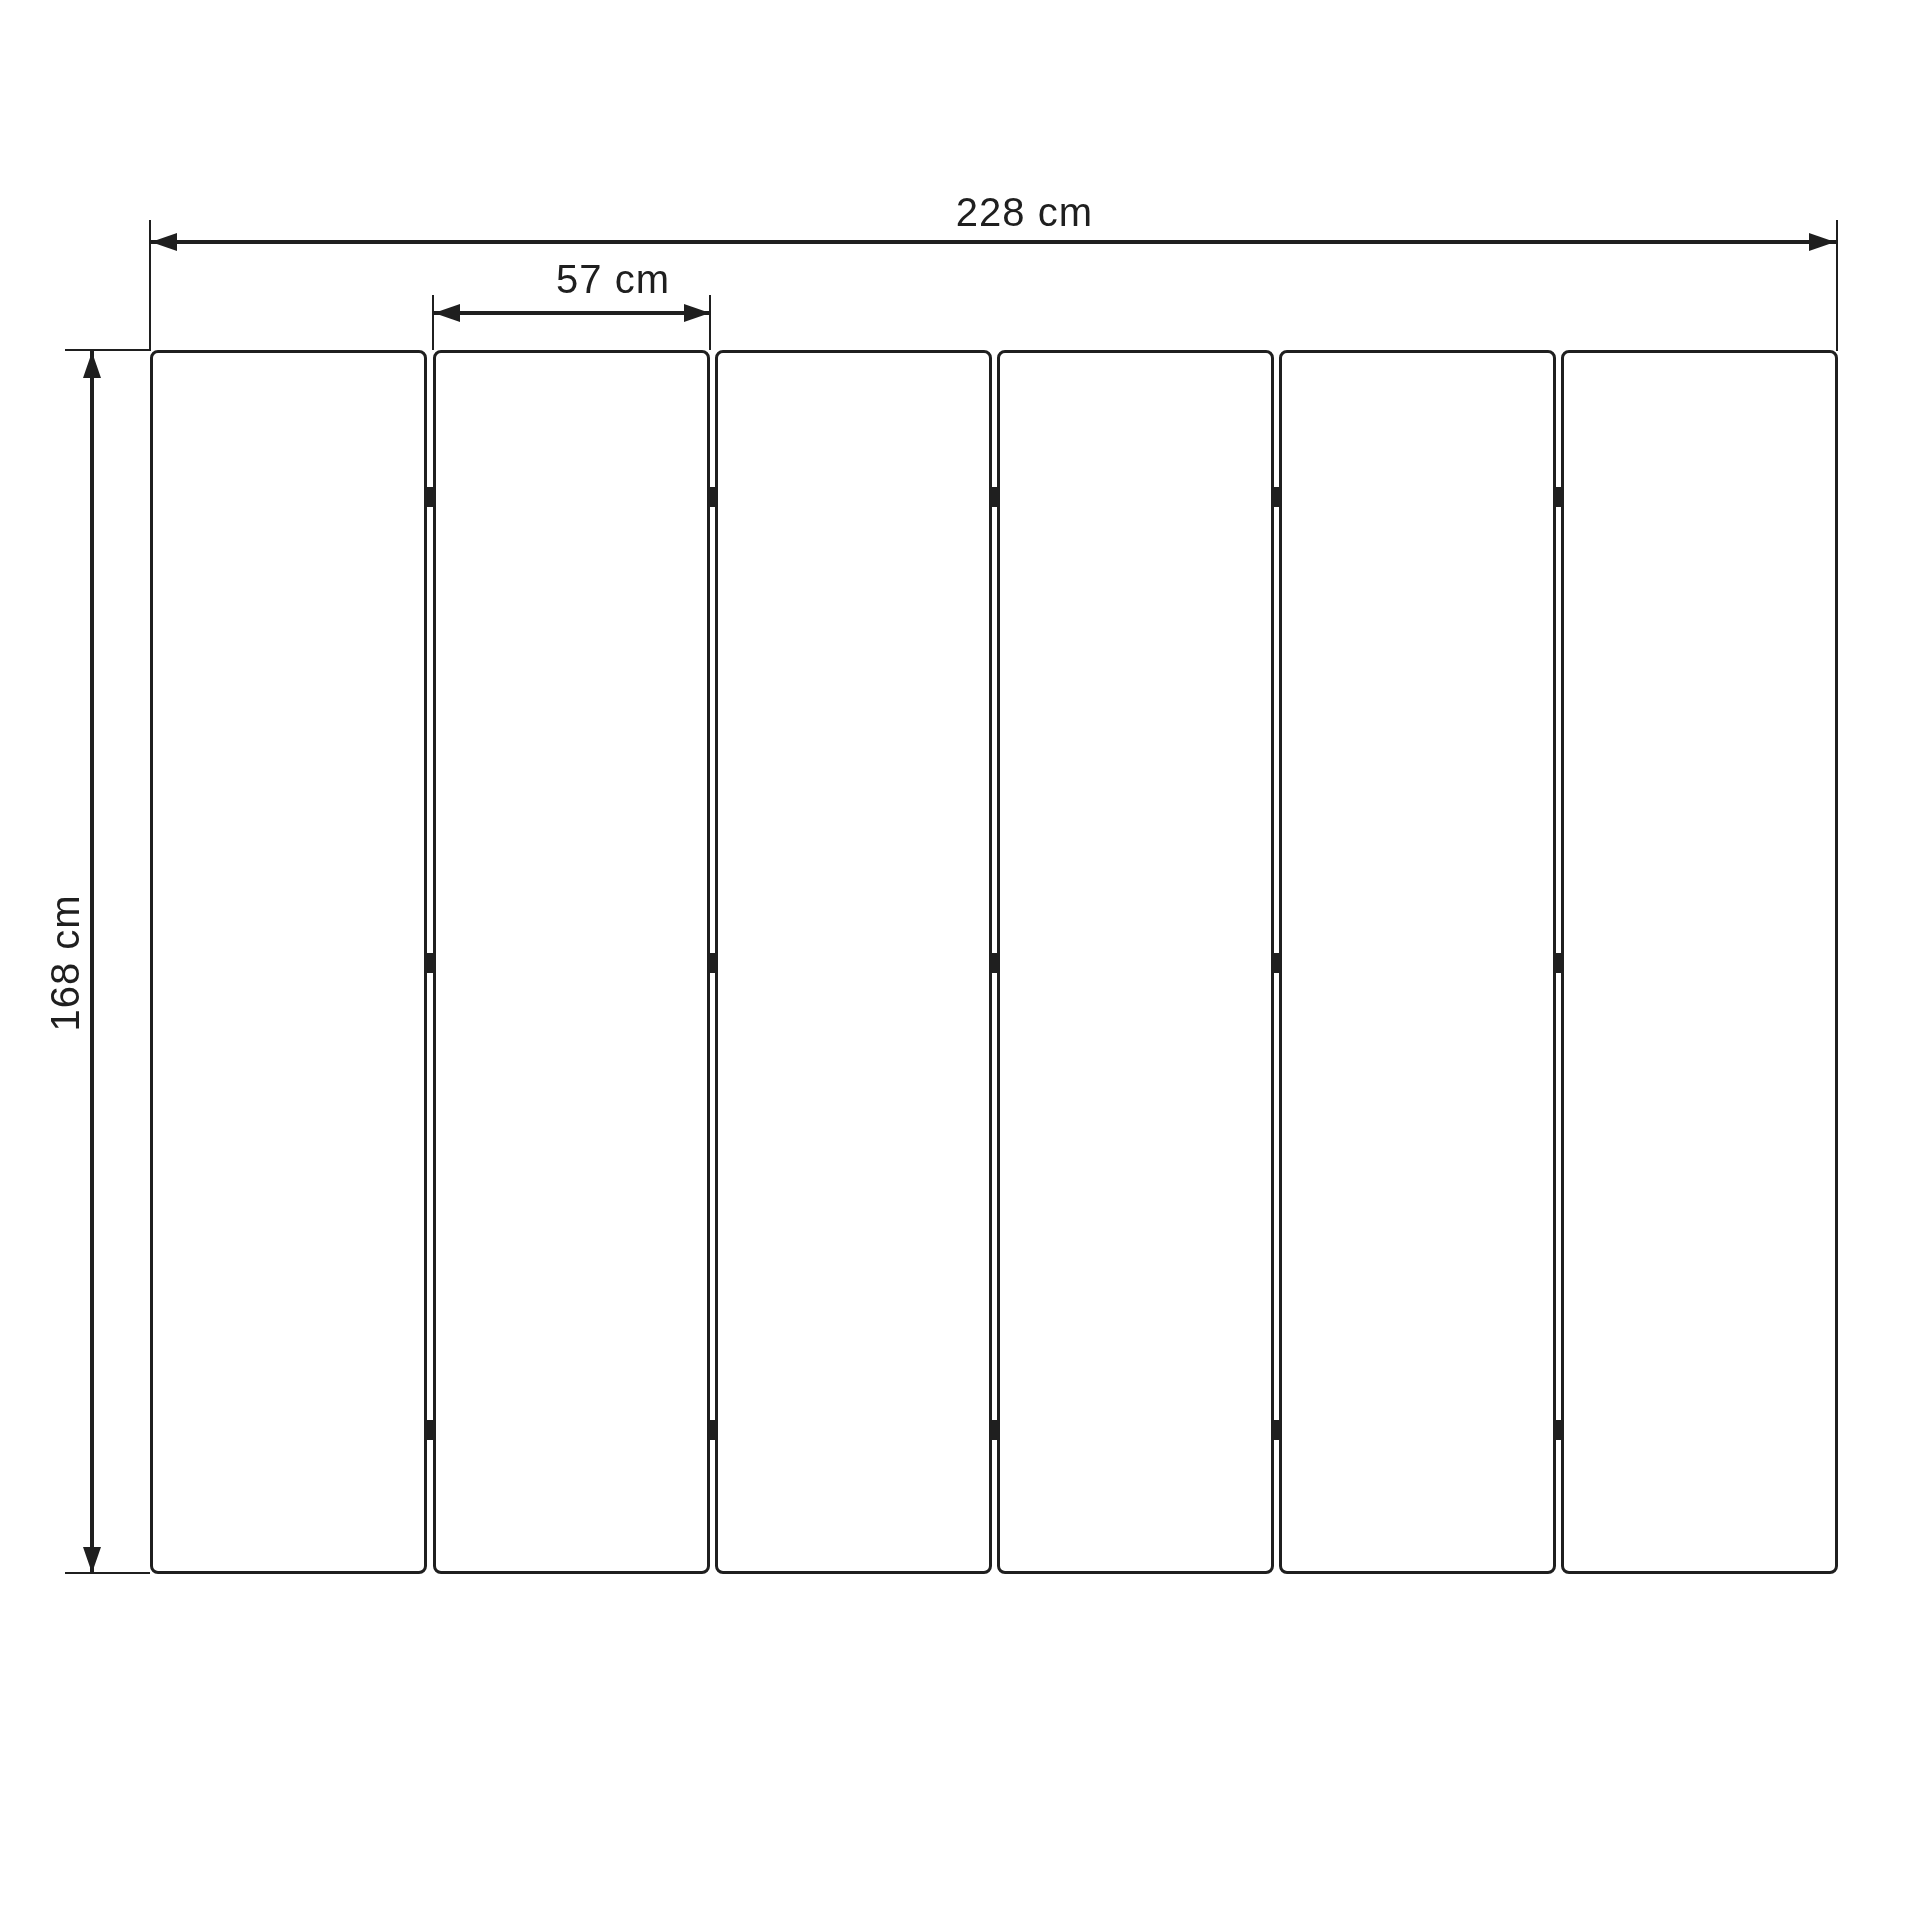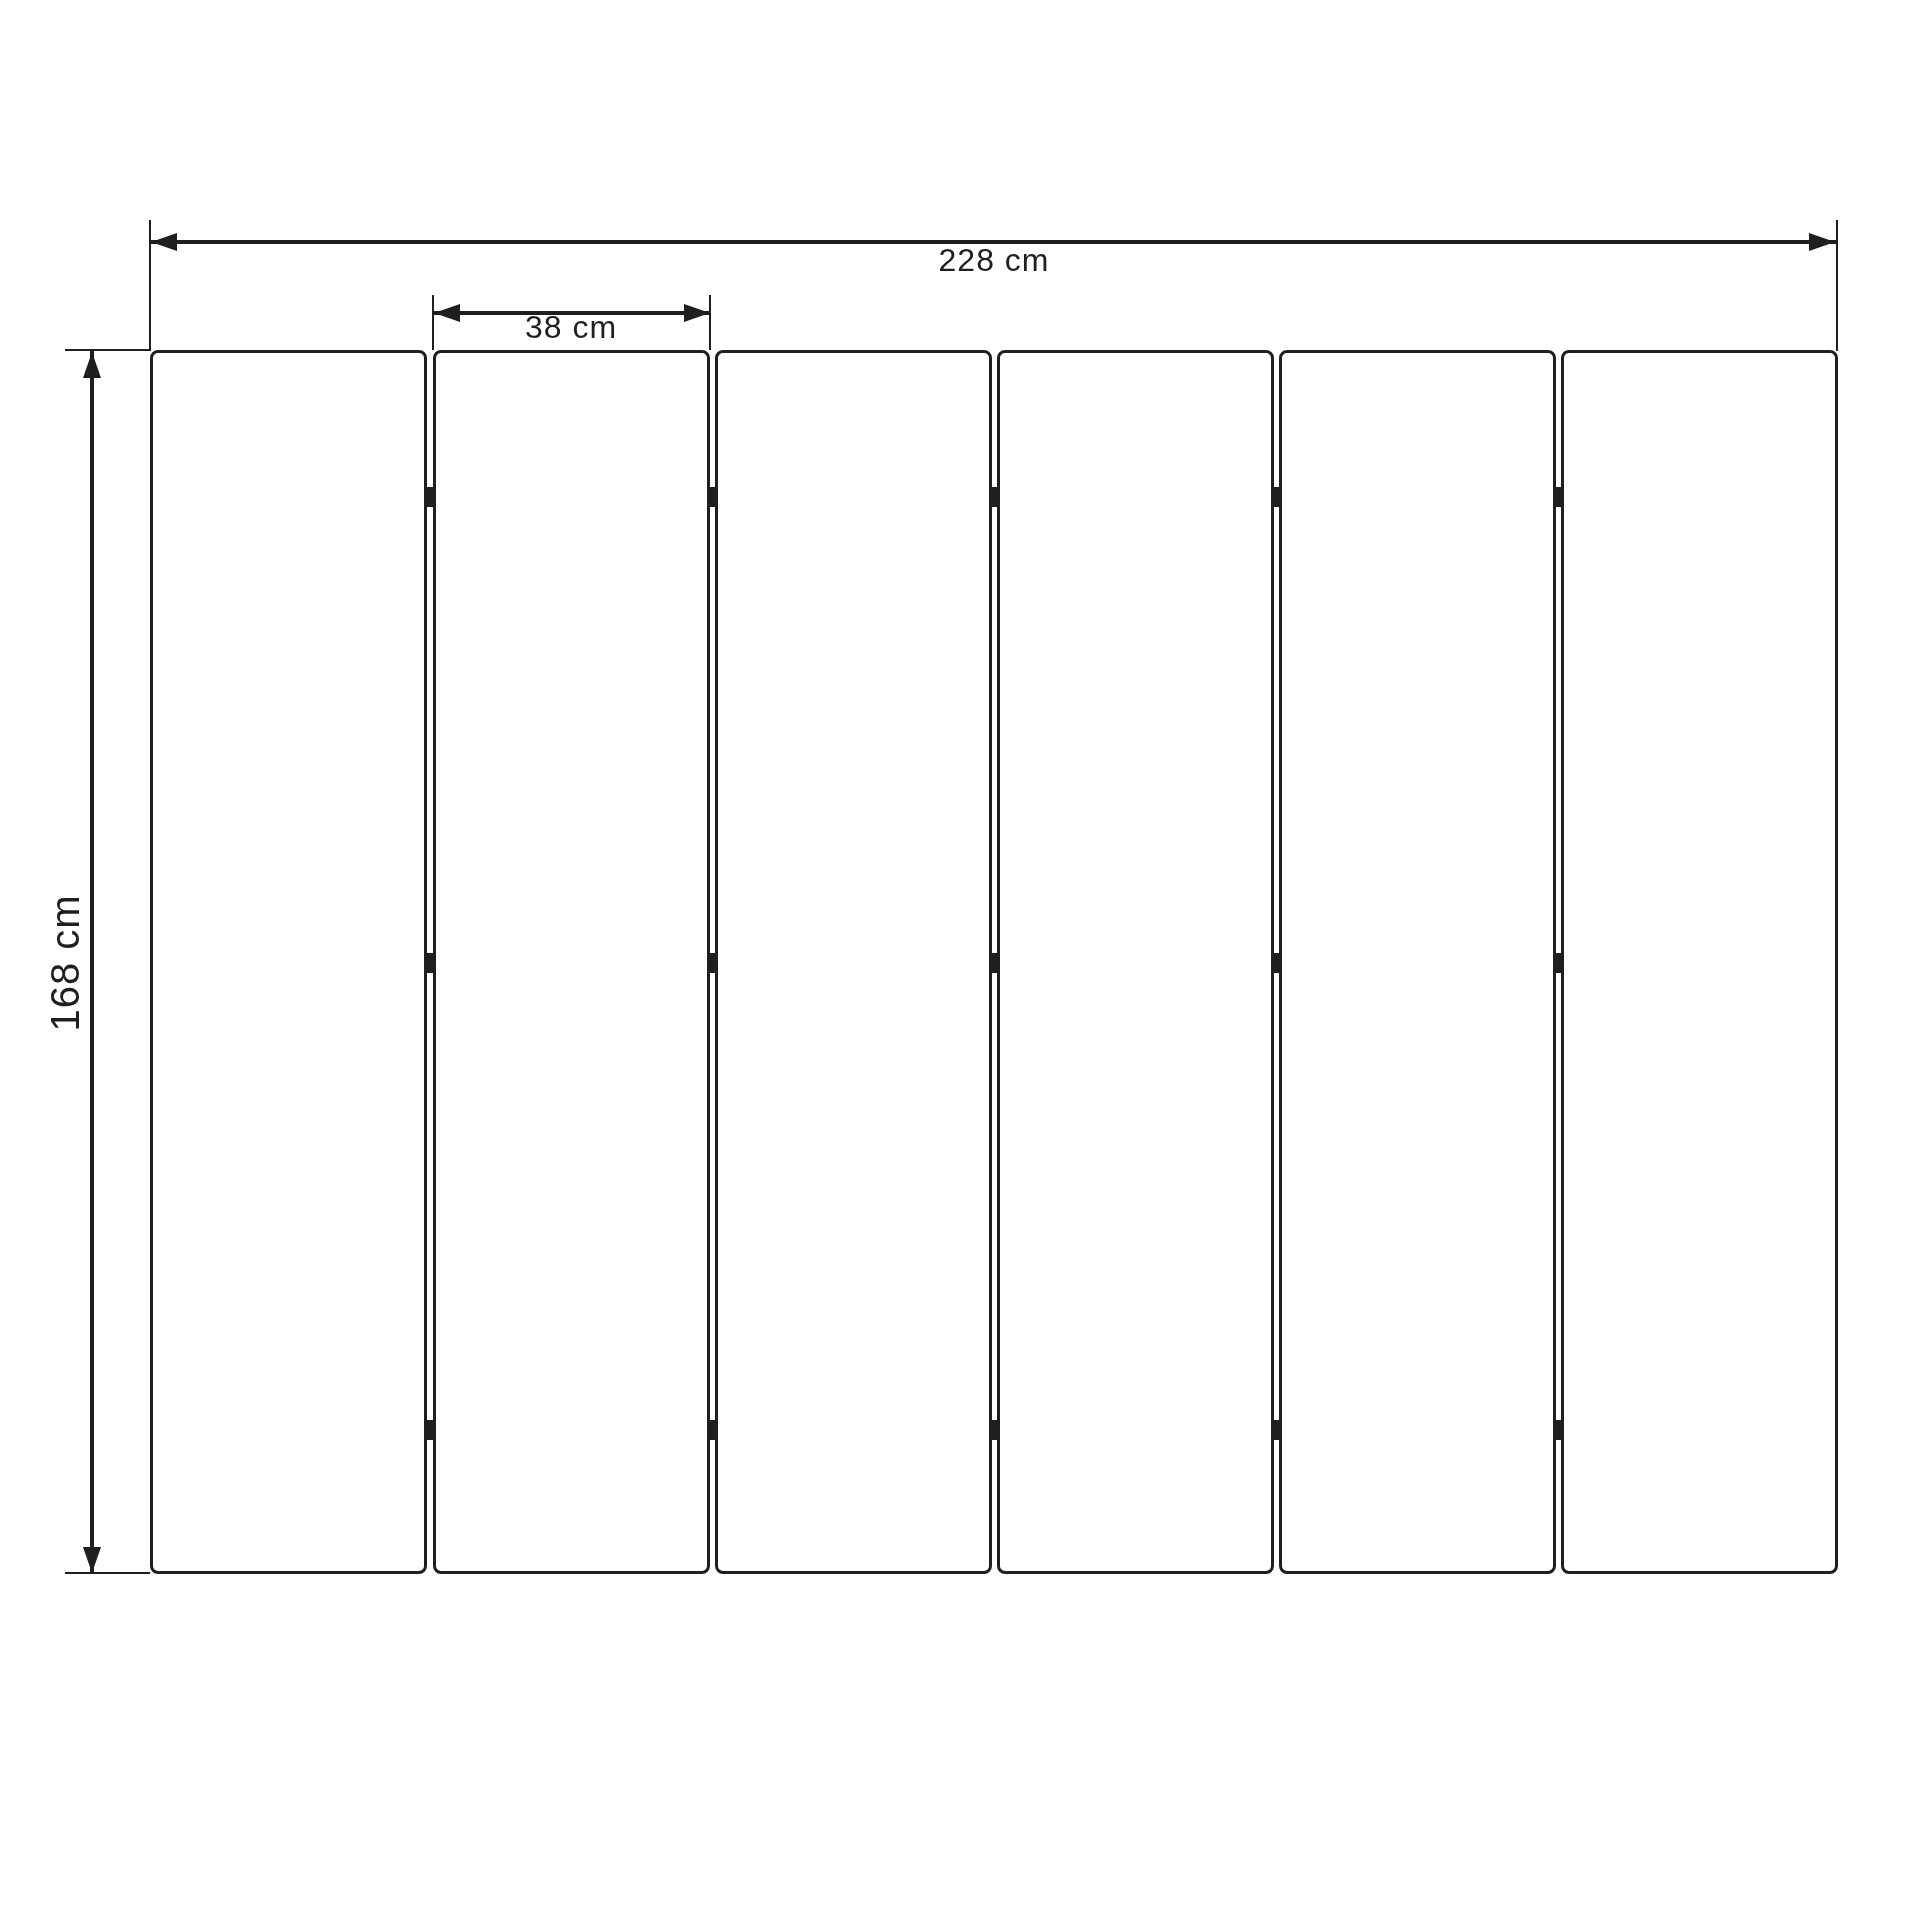--- a/index.html
+++ b/index.html
@@ -25,23 +25,22 @@
   .ext-line-h { position:absolute; height:2px; background:var(--line); }
   
   .arr { position:absolute; width:0; height:0; }
   .arr-left  { border-top:9px solid transparent; border-bottom:9px solid transparent; border-right:26px solid var(--line); }
   .arr-right { border-top:9px solid transparent; border-bottom:9px solid transparent; border-left:26px solid var(--line); }
   .arr-up    { border-left:9px solid transparent; border-right:9px solid transparent; border-bottom:26px solid var(--line); }
   .arr-down  { border-left:9px solid transparent; border-right:9px solid transparent; border-top:26px solid var(--line); }
   
   .dim-label {
     position:absolute; width:198px; height:44px; line-height:44px;
-    text-align:center; font-size:32px; letter-spacing:1px; color:var(--line);
+    text-align:right; font-size:40px; letter-spacing:1px; color:var(--line);
     white-space:nowrap;
-    margin-top:48px;
   }
   .dim-label-rot {
     position:absolute; width:158px; height:42px; line-height:42px;
     left:-14px; top:942px;
     text-align:center; font-size:40px; letter-spacing:1px; color:var(--line);
     transform:rotate(-90deg); transform-origin:center center;
     white-space:nowrap;
   }
 </style>
 </head>
@@ -49,21 +48,21 @@
 
 <div class="canvas">
 
   <div class="dim-label" style="left:895px; top:190px;">228 cm</div>
   <div class="ext-line-v" style="left:149px;  top:220px; height:131px;"></div>
   <div class="ext-line-v" style="left:1836px; top:220px; height:131px;"></div>
   <div class="dim-line-h" style="left:150px; top:240px; width:1687px;"></div>
   <div class="arr arr-left" style="left:151px;  top:233px;"></div>
   <div class="arr arr-right" style="left:1809px; top:233px;"></div>
 
-  <div class="dim-label" style="left:472px; top:257px;">38 cm</div>
+  <div class="dim-label" style="left:472px; top:257px;">57 cm</div>
   <div class="ext-line-v" style="left:432px; top:295px; height:55px;"></div>
   <div class="ext-line-v" style="left:709px; top:295px; height:55px;"></div>
   <div class="dim-line-h" style="left:433px; top:311px; width:278px;"></div>
   <div class="arr arr-left" style="left:434px; top:304px;"></div>
   <div class="arr arr-right" style="left:684px; top:304px;"></div>
 
   <div class="dim-label-rot">168 cm</div>
   <div class="ext-line-h" style="left:65px; top:349px;  width:85px;"></div>
   <div class="ext-line-h" style="left:65px; top:1572px; width:85px;"></div>
   <div class="dim-line-v" style="left:90px; top:350px; height:1224px;"></div>

